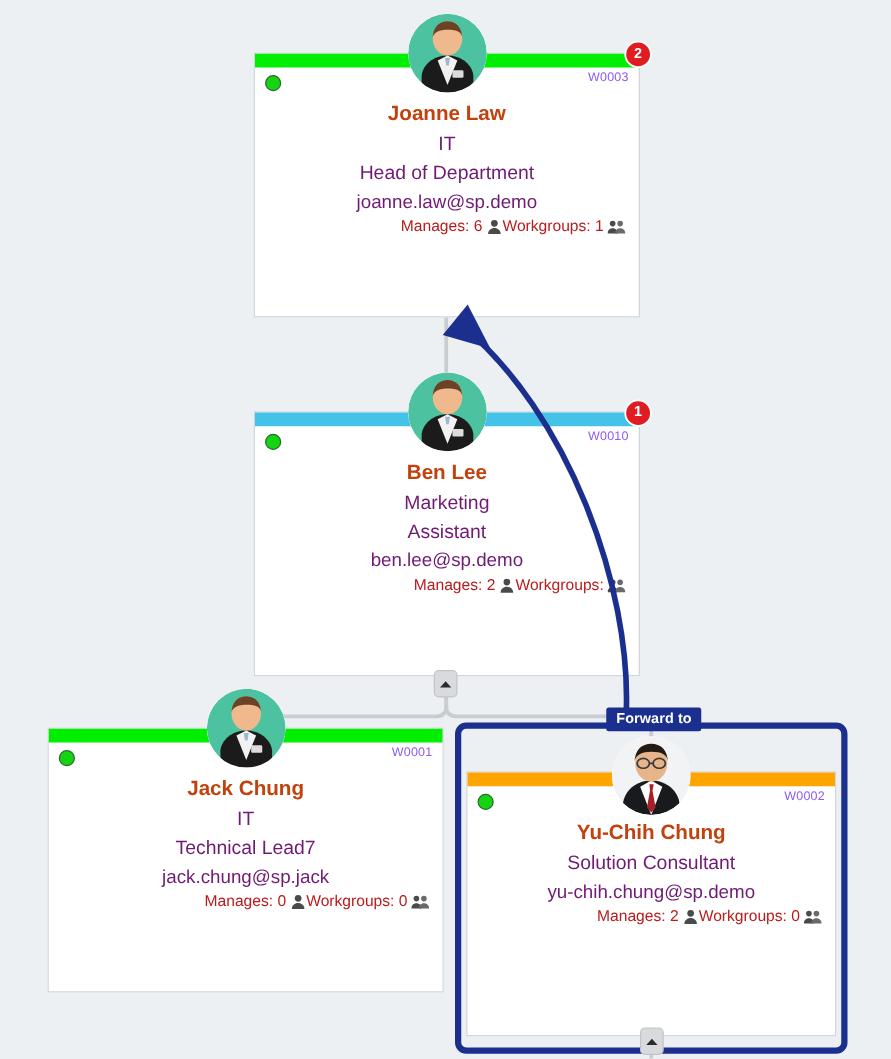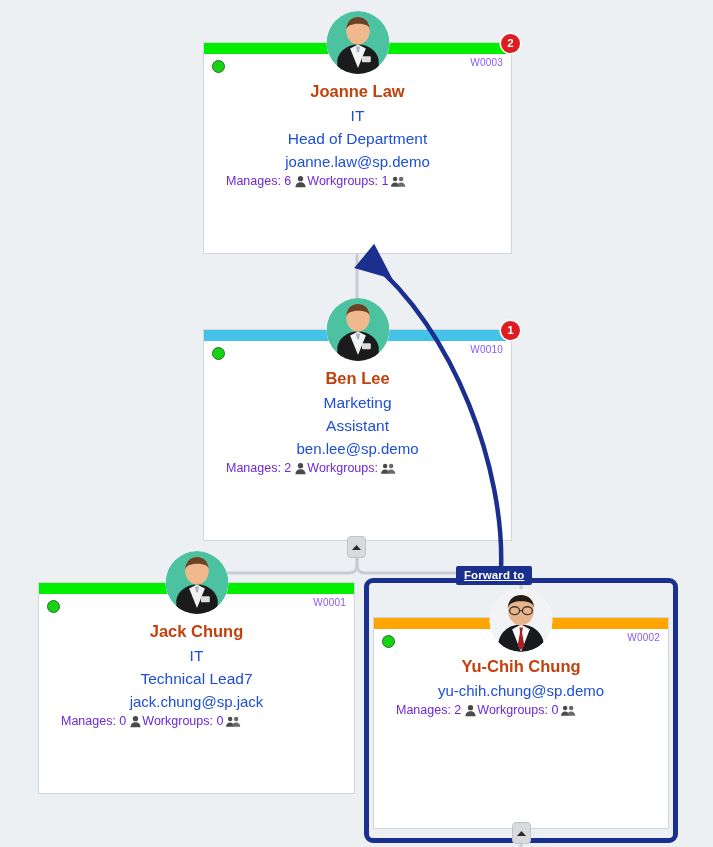--- a/index.html
+++ b/index.html
@@ -119,32 +119,32 @@
   }
   .p-name {
     font-size: 16.5px;
     font-weight: bold;
     color: #c2410c;
     line-height: 21px;
     margin-bottom: 2px;
   }
   .p-dept, .p-title, .p-email {
     font-size: 15.5px;
-    color: #1d4ed8;
+    color: #701a75;
     line-height: 23px;
   }
   .p-email { font-size: 15px; }
 
   .p-stats {
     margin-top: 1px;
     display: flex;
-    justify-content: flex-start;
-    padding: 0 22px;
+    justify-content: flex-end;
+    padding: 0 10px;
     font-size: 12.5px;
-    color: #6d28d9;
+    color: #b91c1c;
     box-sizing: border-box;
   }
   .stat { display: inline-flex; align-items: center; gap: 3px; white-space: nowrap; }
   .stat svg { display: block; }
 
   
   .chev-btn {
     position: absolute;
     width: 19px;
     height: 22px;
@@ -343,20 +343,21 @@
           <g fill="none" stroke="#3a3a3a" stroke-width="1.4">
             <ellipse cx="25.5" cy="22" rx="5" ry="4"></ellipse>
             <ellipse cx="38.5" cy="22" rx="5" ry="4"></ellipse>
             <path d="M30.5 22h3"></path>
           </g>
         </g>
       </svg>
     </div>
     <div class="card-body">
       <div class="p-name">Yu-Chih Chung</div>
+      <div class="p-title">Solution Consultant</div>
       <div class="p-email">yu-chih.chung@sp.demo</div>
       <div class="p-stats">
         <span class="stat">
           <span>Manages: 2</span>
           <svg width="13" height="13" viewBox="0 0 16 16">
             <circle cx="8" cy="4.5" r="3.3" fill="#4a4a4a"></circle>
             <path d="M1.8 15c0-3.6 2.8-6 6.2-6s6.2 2.4 6.2 6z" fill="#4a4a4a"></path>
           </svg>
         </span>
         <span class="stat">
@@ -380,15 +381,15 @@
 
   <svg class="conn-layer above" viewBox="0 0 713 847" xmlns="http://www.w3.org/2000/svg">
     <defs>
       <marker id="fwdArrow" markerWidth="9" markerHeight="9" refX="7.4" refY="4.5" orient="auto" markerUnits="strokeWidth">
         <path d="M8.5,1 L8.5,8 L0.4,4.5 Z" fill="#1b2f8f"></path>
       </marker>
     </defs>
     <path d="M501,570 C505,470 455,330 368,259" stroke="#1b2f8f" stroke-width="4.5" fill="none" stroke-linecap="round" marker-end="url(#fwdArrow)"></path>
   </svg>
 
-  <div class="forward-label" style="left:456px; top:566px;text-decoration:underline;">Forward to</div>
+  <div class="forward-label" style="left:485px; top:566px;">Forward to</div>
 
 </div>
 
 </body></html>

